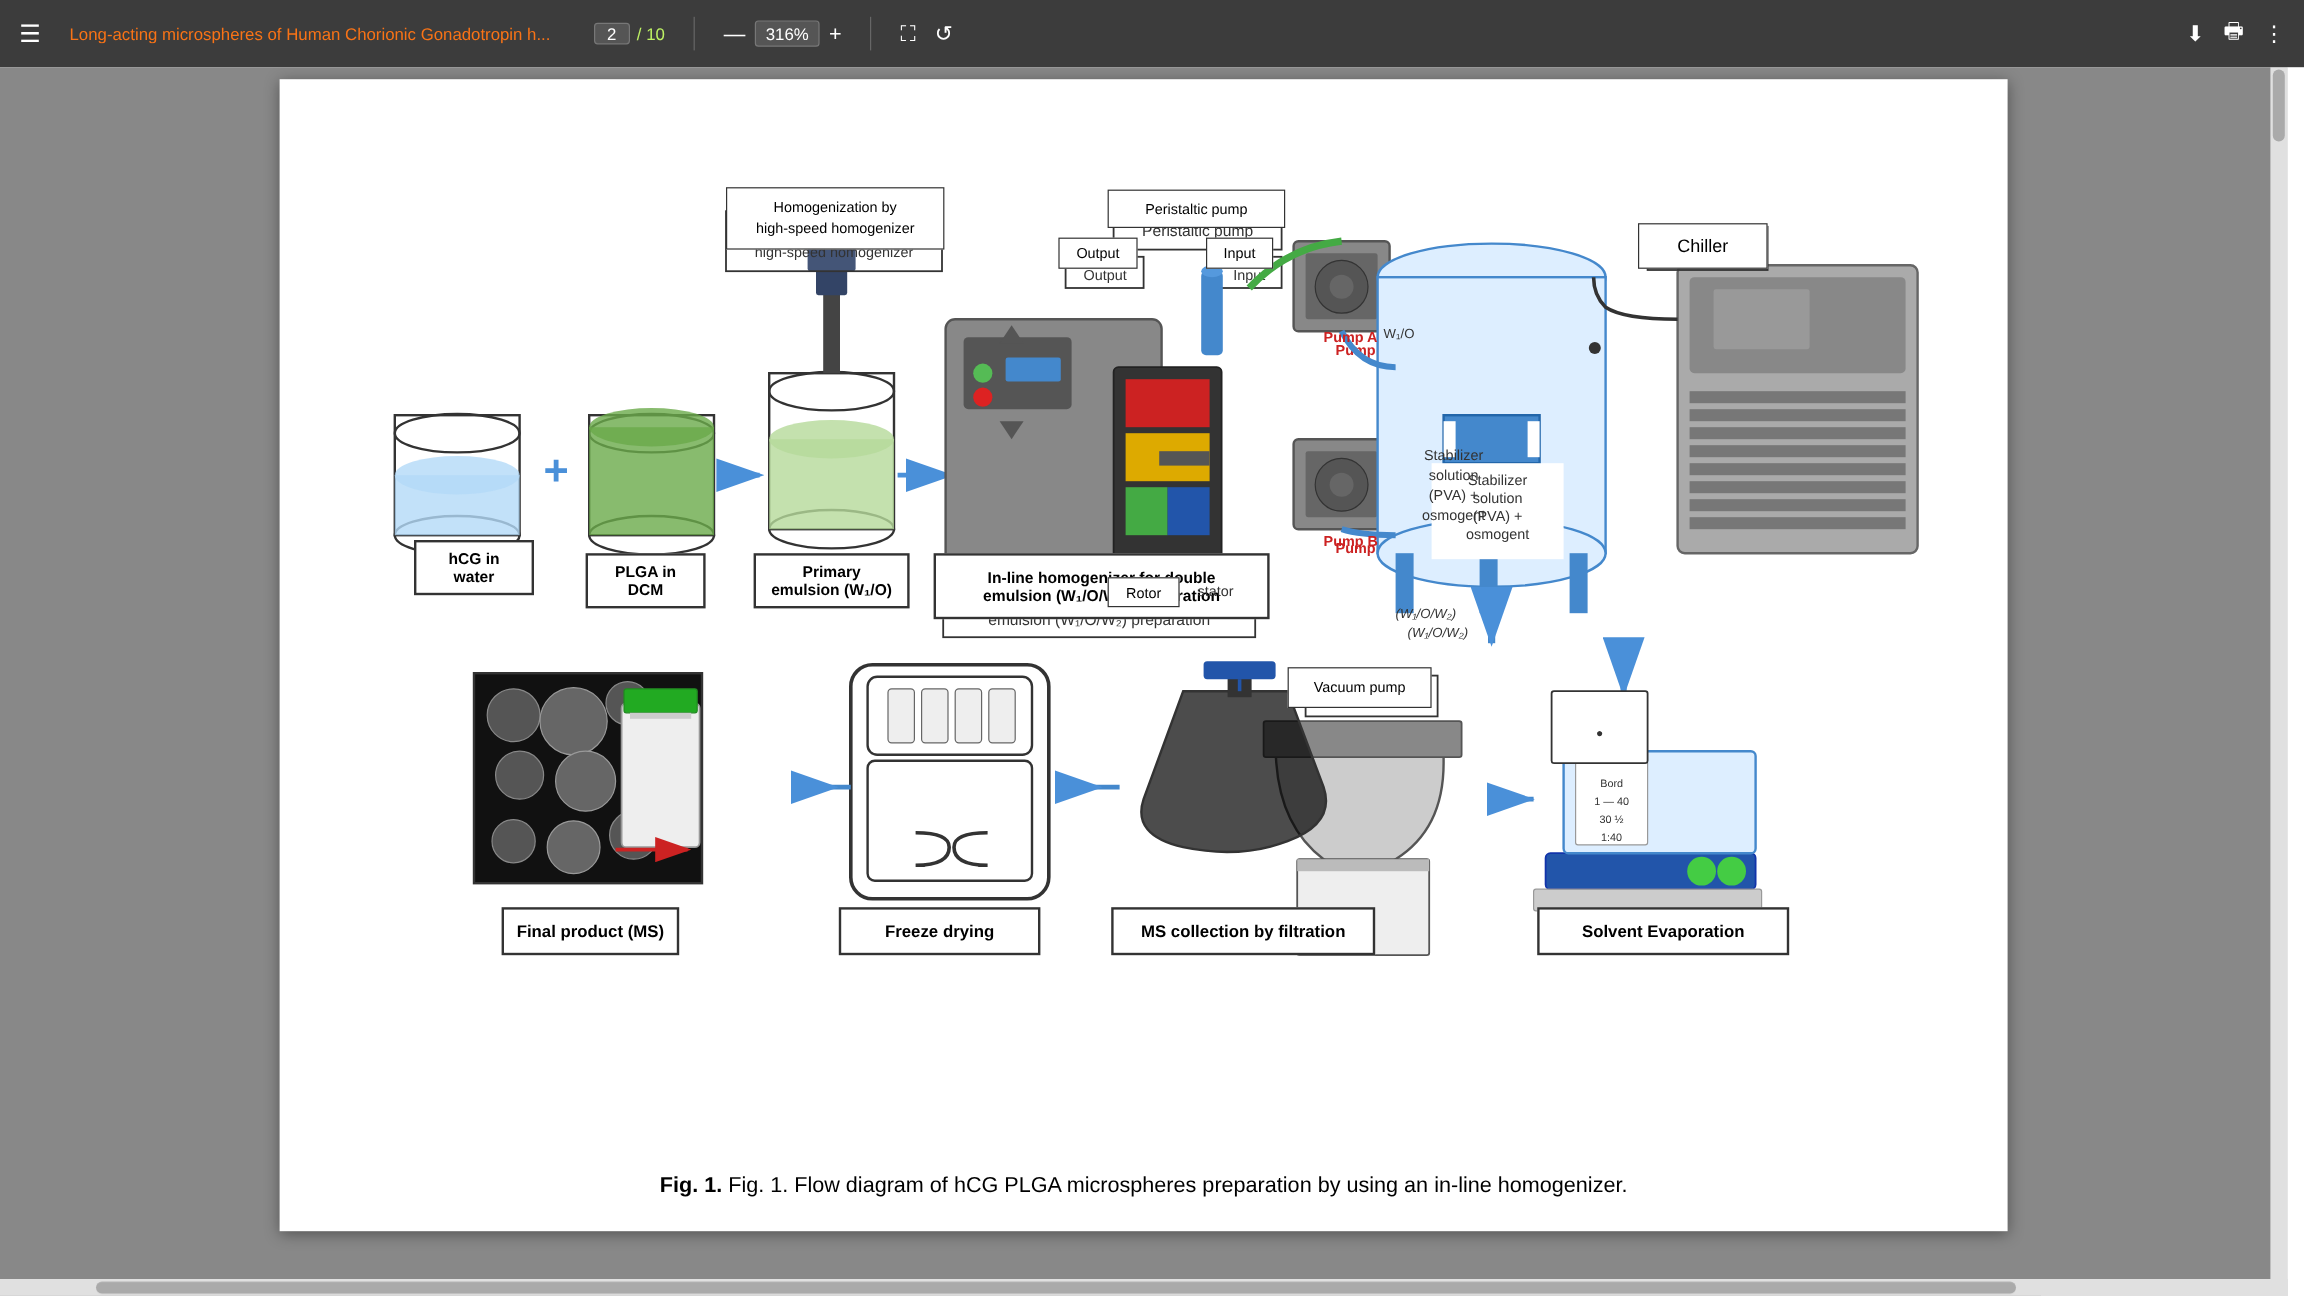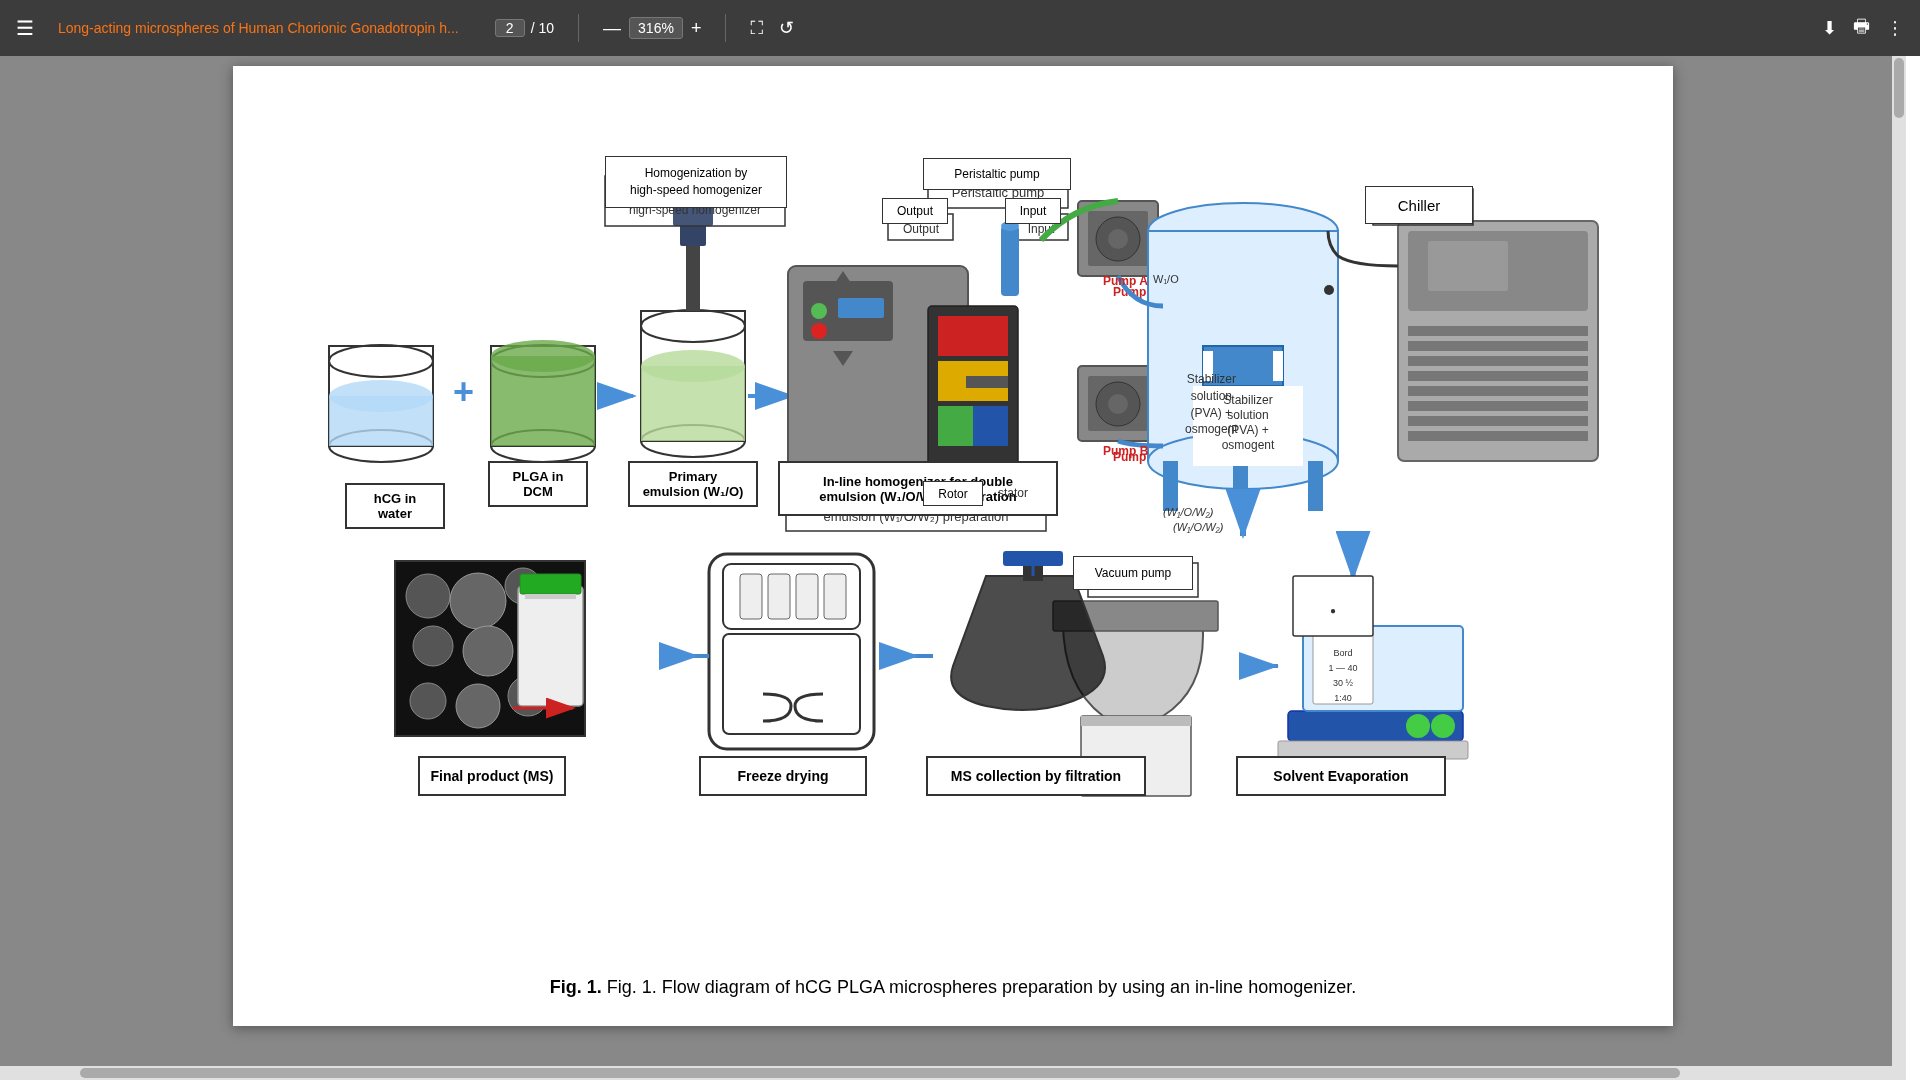--- a/index.html
+++ b/index.html
@@ -31,21 +31,21 @@
       overflow: hidden;
       text-overflow: ellipsis;
     }
     #toolbar .page-nav {
       display: flex;
       align-items: center;
       gap: 6px;
       margin-left: 20px;
     }
     #toolbar .page-nav span, #toolbar .page-nav input {
-      color: #ffffff;
+      color: #bef264;
       font-size: 14px;
       background: transparent;
       border: none;
       text-align: center;
     }
     #toolbar .divider {
       width: 1px;
       height: 28px;
       background: #666;
       margin: 0 8px;
@@ -451,21 +451,21 @@
           <marker id="arrowBlueDown" markerWidth="7" markerHeight="10" refX="3.5" refY="9" orient="auto">
             <polygon points="0 0, 7 0, 3.5 10" fill="#4a90d9"></polygon>
           </marker>
         </defs>
       </svg>
 
       <div class="label-box" style="left:372px;top:90px;width:182px;height:52px;font-size:12px;line-height:1.4;">
         <span>Homogenization by<br>high-speed homogenizer</span>
       </div>
 
-      <div class="label-box-bold" style="left:112px;top:417px;width:100px;height:46px;font-size:13px;">
+      <div class="label-box-bold" style="left:112px;top:384px;width:100px;height:46px;font-size:13px;">
         <span>hCG in<br>water</span>
       </div>
 
       <div class="label-box-bold" style="left:255px;top:395px;width:100px;height:46px;font-size:13px;">
         <span>PLGA in<br>DCM</span>
       </div>
 
       <div class="label-box-bold" style="left:395px;top:395px;width:130px;height:46px;font-size:13px;">
         <span>Primary<br>emulsion (W₁/O)</span>
       </div>
@@ -527,21 +527,21 @@
       </div>
 
       <div class="label-box-bold" style="left:466px;top:690px;width:168px;height:40px;font-size:14px;">
         <span>Freeze drying</span>
       </div>
 
       <div class="label-box-bold" style="left:693px;top:690px;width:220px;height:40px;font-size:14px;">
         <span>MS collection by filtration</span>
       </div>
 
-      <div class="label-box-bold" style="left:1003px;top:690px;width:210px;height:40px;font-size:14px;">
+      <div class="label-box-bold" style="left:1048px;top:690px;width:210px;height:40px;font-size:14px;">
         <span>Solvent Evaporation</span>
       </div>
 
       <div id="fig-caption">
         <span class="bold">Fig. 1.</span>&nbsp;<span>Fig. 1.  Flow diagram of hCG PLGA microspheres preparation by using an in-line homogenizer.</span>
       </div>
     </div>
   </div>
 
   <div id="scrollbar" style="position:absolute;right:0;top:0;width:14px;height:1010px;background:#e0e0e0;">

